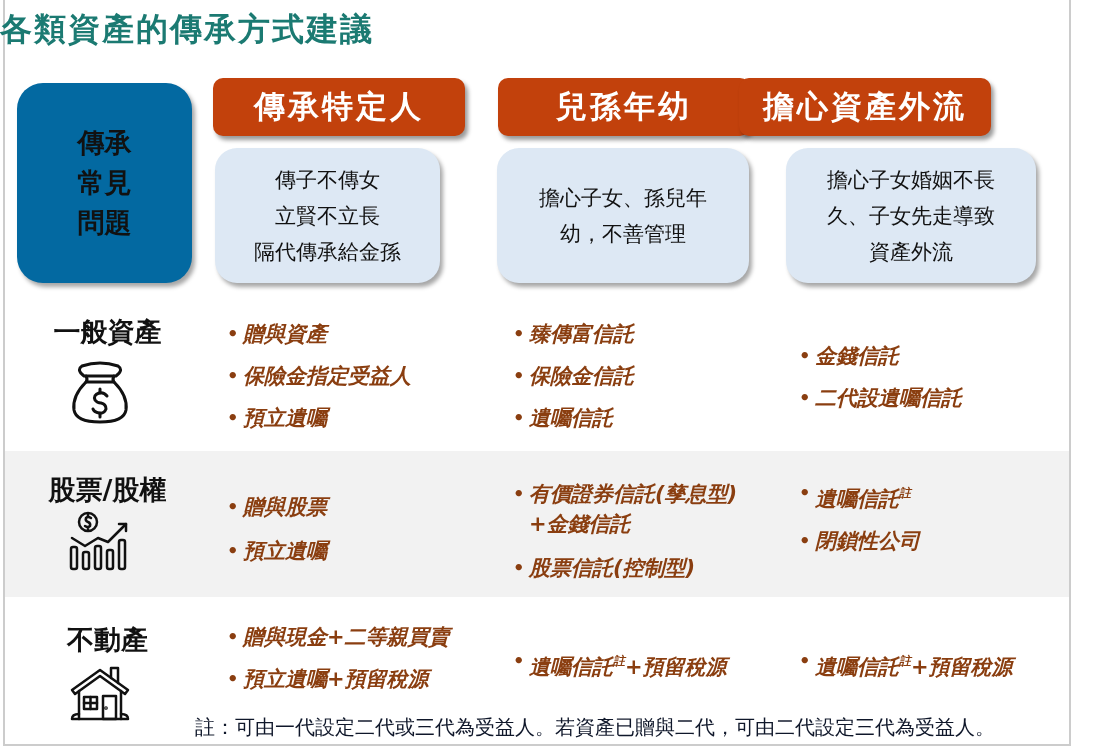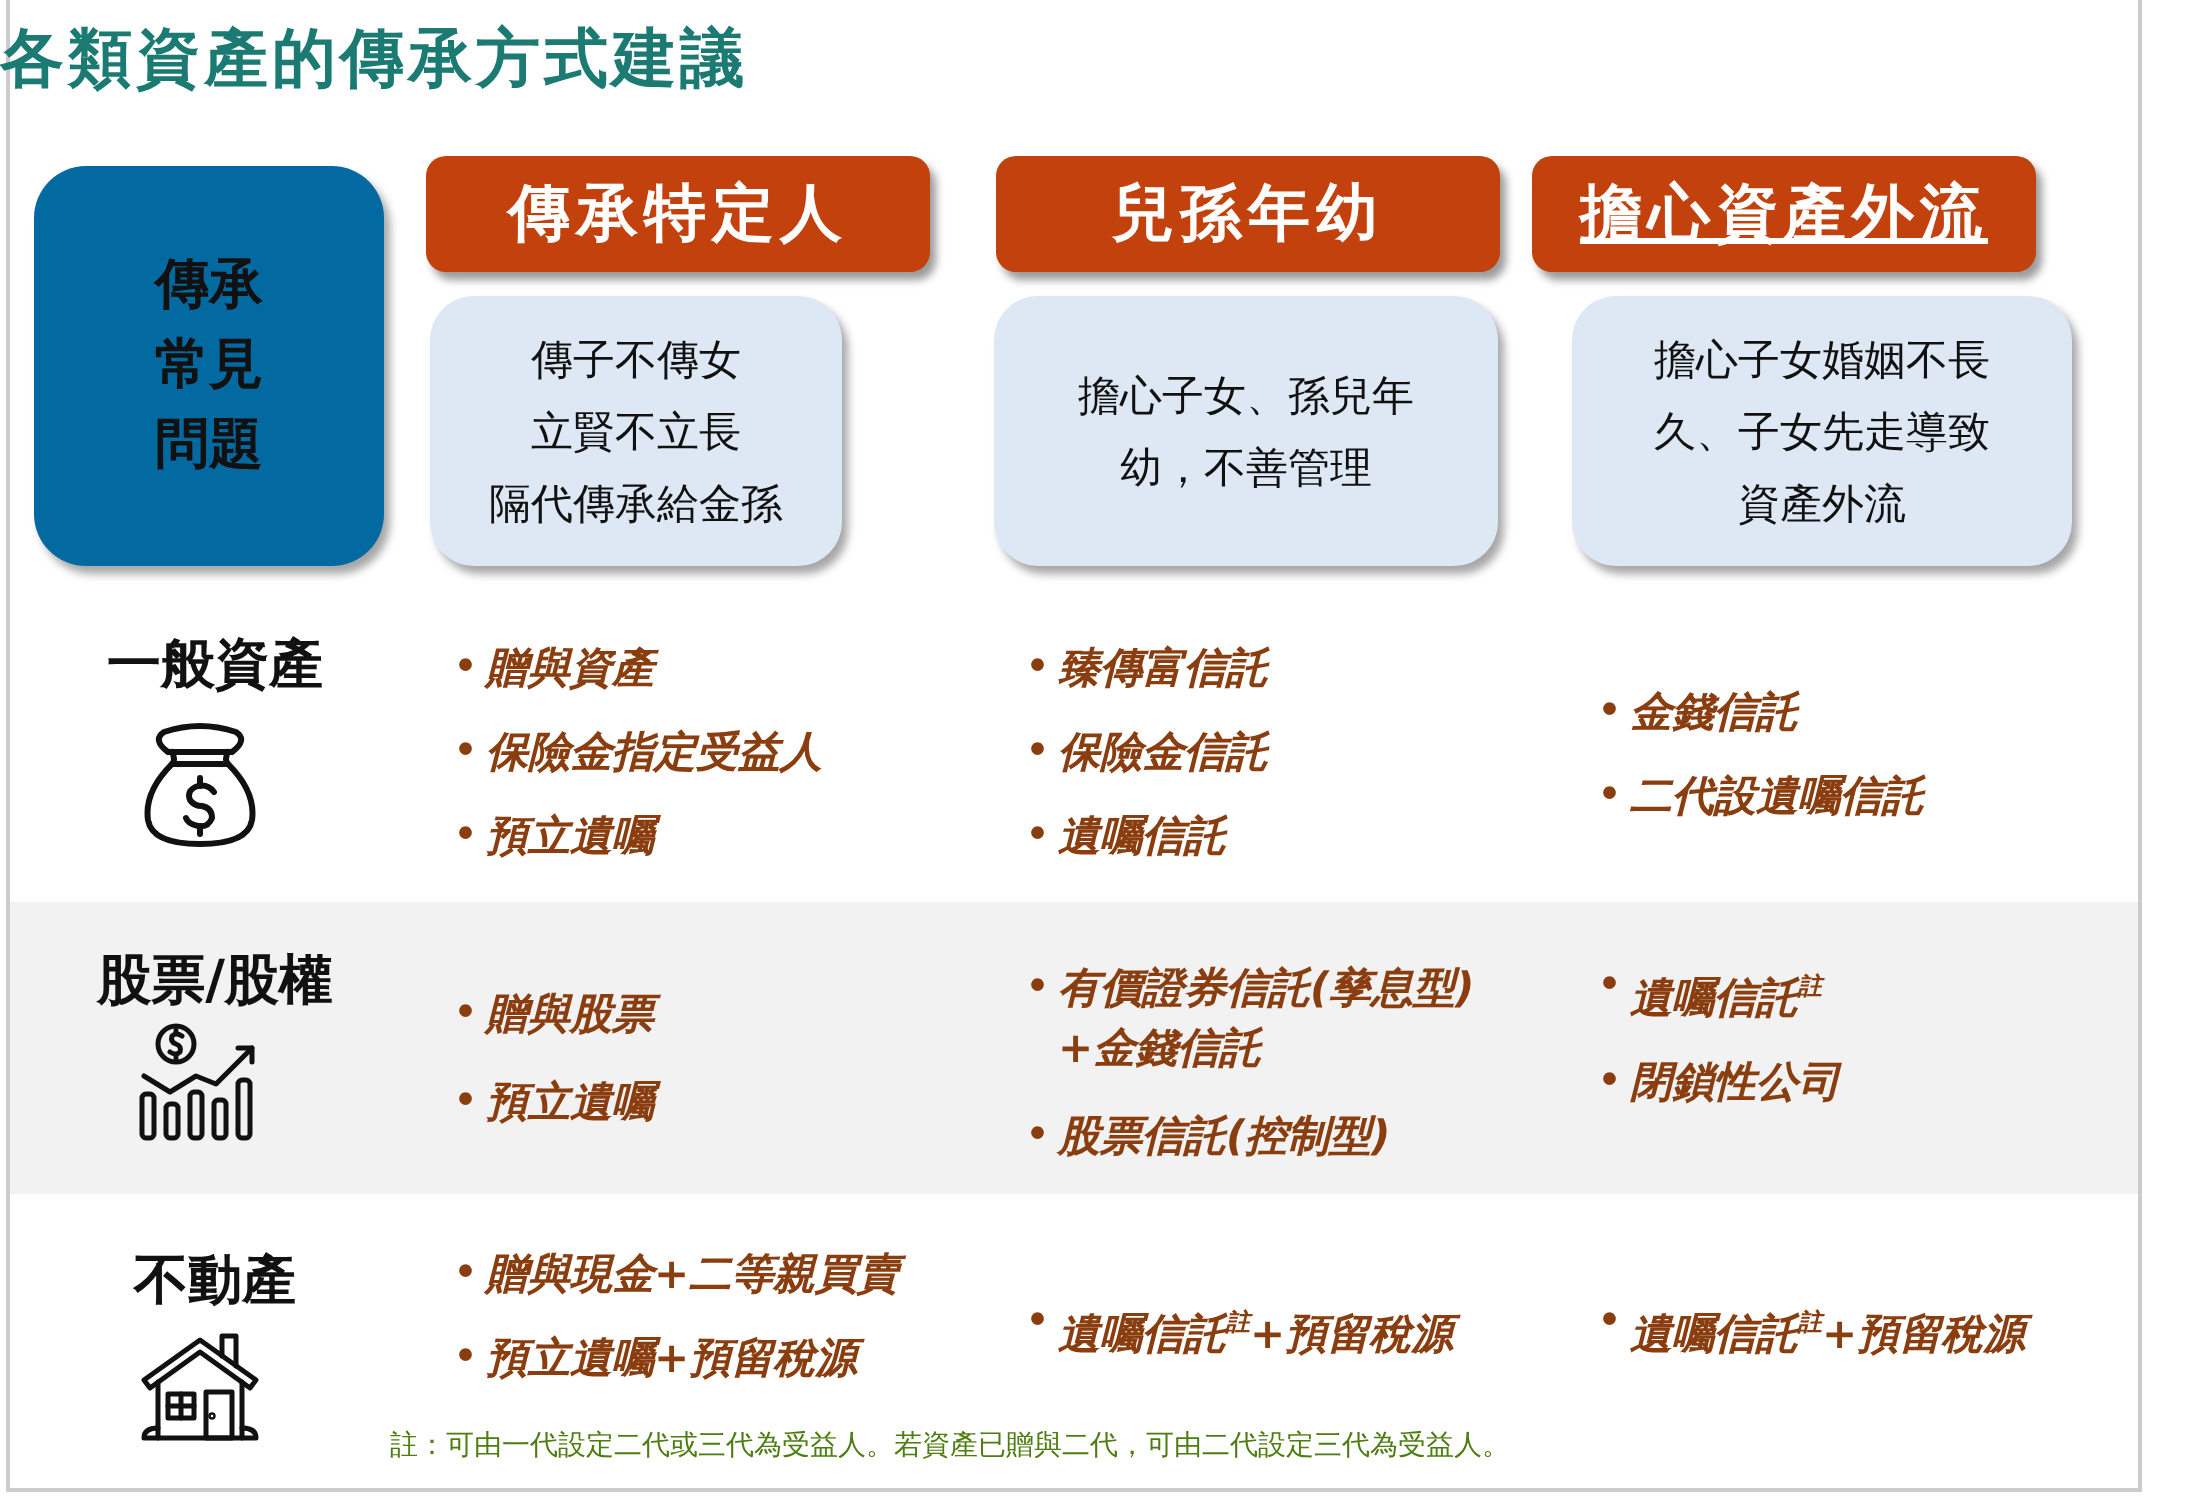--- a/index.html
+++ b/index.html
@@ -23,42 +23,42 @@
   .desc span { display: block; }
   .band { position: absolute; left: 5px; width: 1064px; top: 451px; height: 146px; background: #f2f2f2; }
   .row-label { position: absolute; left: 20px; width: 175px; text-align: center; font-size: 27px;
                font-weight: bold; color: #111; }
   .icon { position: absolute; }
   .items { position: absolute; font-size: 21px; font-weight: bold; color: #8a3e10; font-style: italic; }
   .items .it { position: relative; padding-left: 16px; white-space: nowrap; }
   .items .it::before { content: "•"; position: absolute; left: 0; top: 0; font-size: 18px; }
   .items .it.cont::before { content: ""; }
   .sup { font-size: 12px; vertical-align: 9px; }
-  .note { position: absolute; left: 195px; top: 714px; font-size: 14px; color: #4d7c0f; white-space: nowrap; }
+  .note { position: absolute; left: 195px; top: 714px; font-size: 20px; color: #0f172a; white-space: nowrap; }
 </style>
 </head>
 <body>
 
 <div class="frame"></div>
 
 <div class="title">各類資產的傳承方式建議</div>
 
 <div class="q-box">
   <div>
     <span>傳承</span>
     <span>常見</span>
     <span>問題</span>
   </div>
 </div>
 
 <div class="pill" style="left:213px;width:252px;">傳承特定人</div>
 <div class="pill" style="left:498px;width:252px;">兒孫年幼</div>
-<div class="pill" style="left:766px;width:252px;text-decoration:underline;">擔心資產外流</div>
+<div class="pill" style="left:739px;width:252px;">擔心資產外流</div>
 
-<div class="desc" style="left:215px;width:206px;">
+<div class="desc" style="left:215px;width:225px;">
   <div>
     <span>傳子不傳女</span>
     <span>立賢不立長</span>
     <span>隔代傳承給金孫</span>
   </div>
 </div>
 <div class="desc" style="left:497px;width:252px;">
   <div>
     <span>擔心子女、孫兒年</span>
     <span>幼，不善管理</span>

